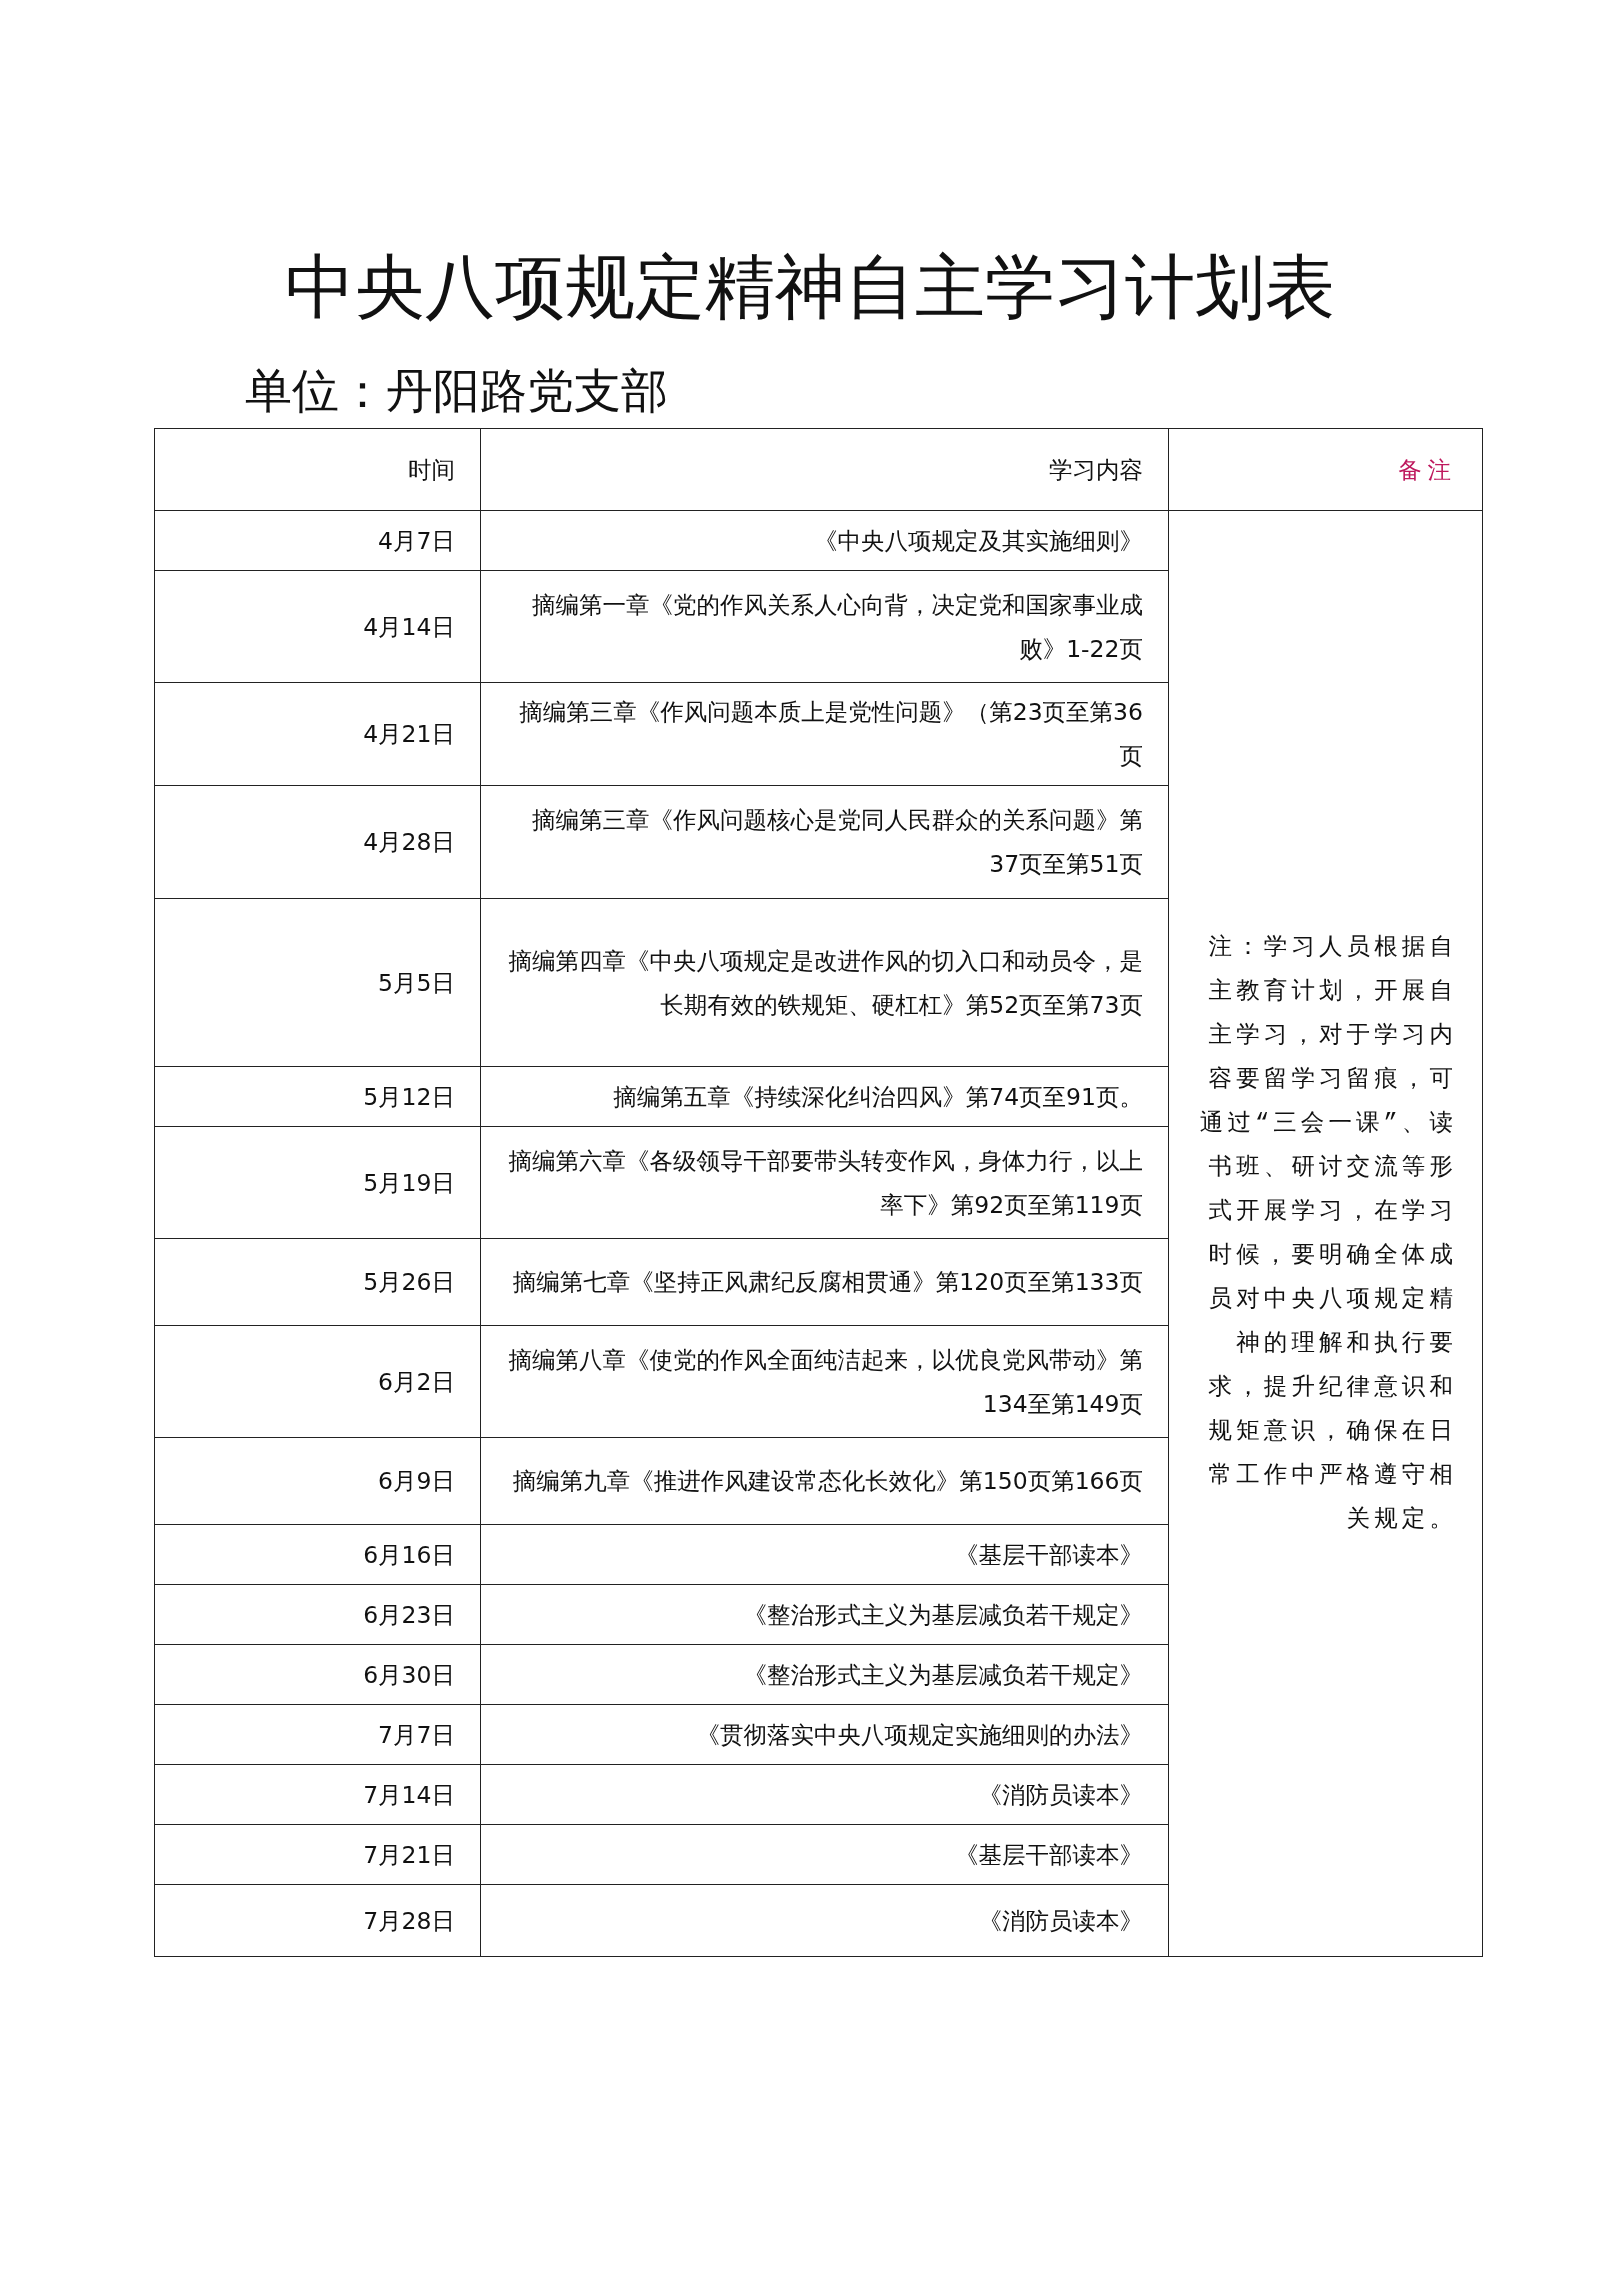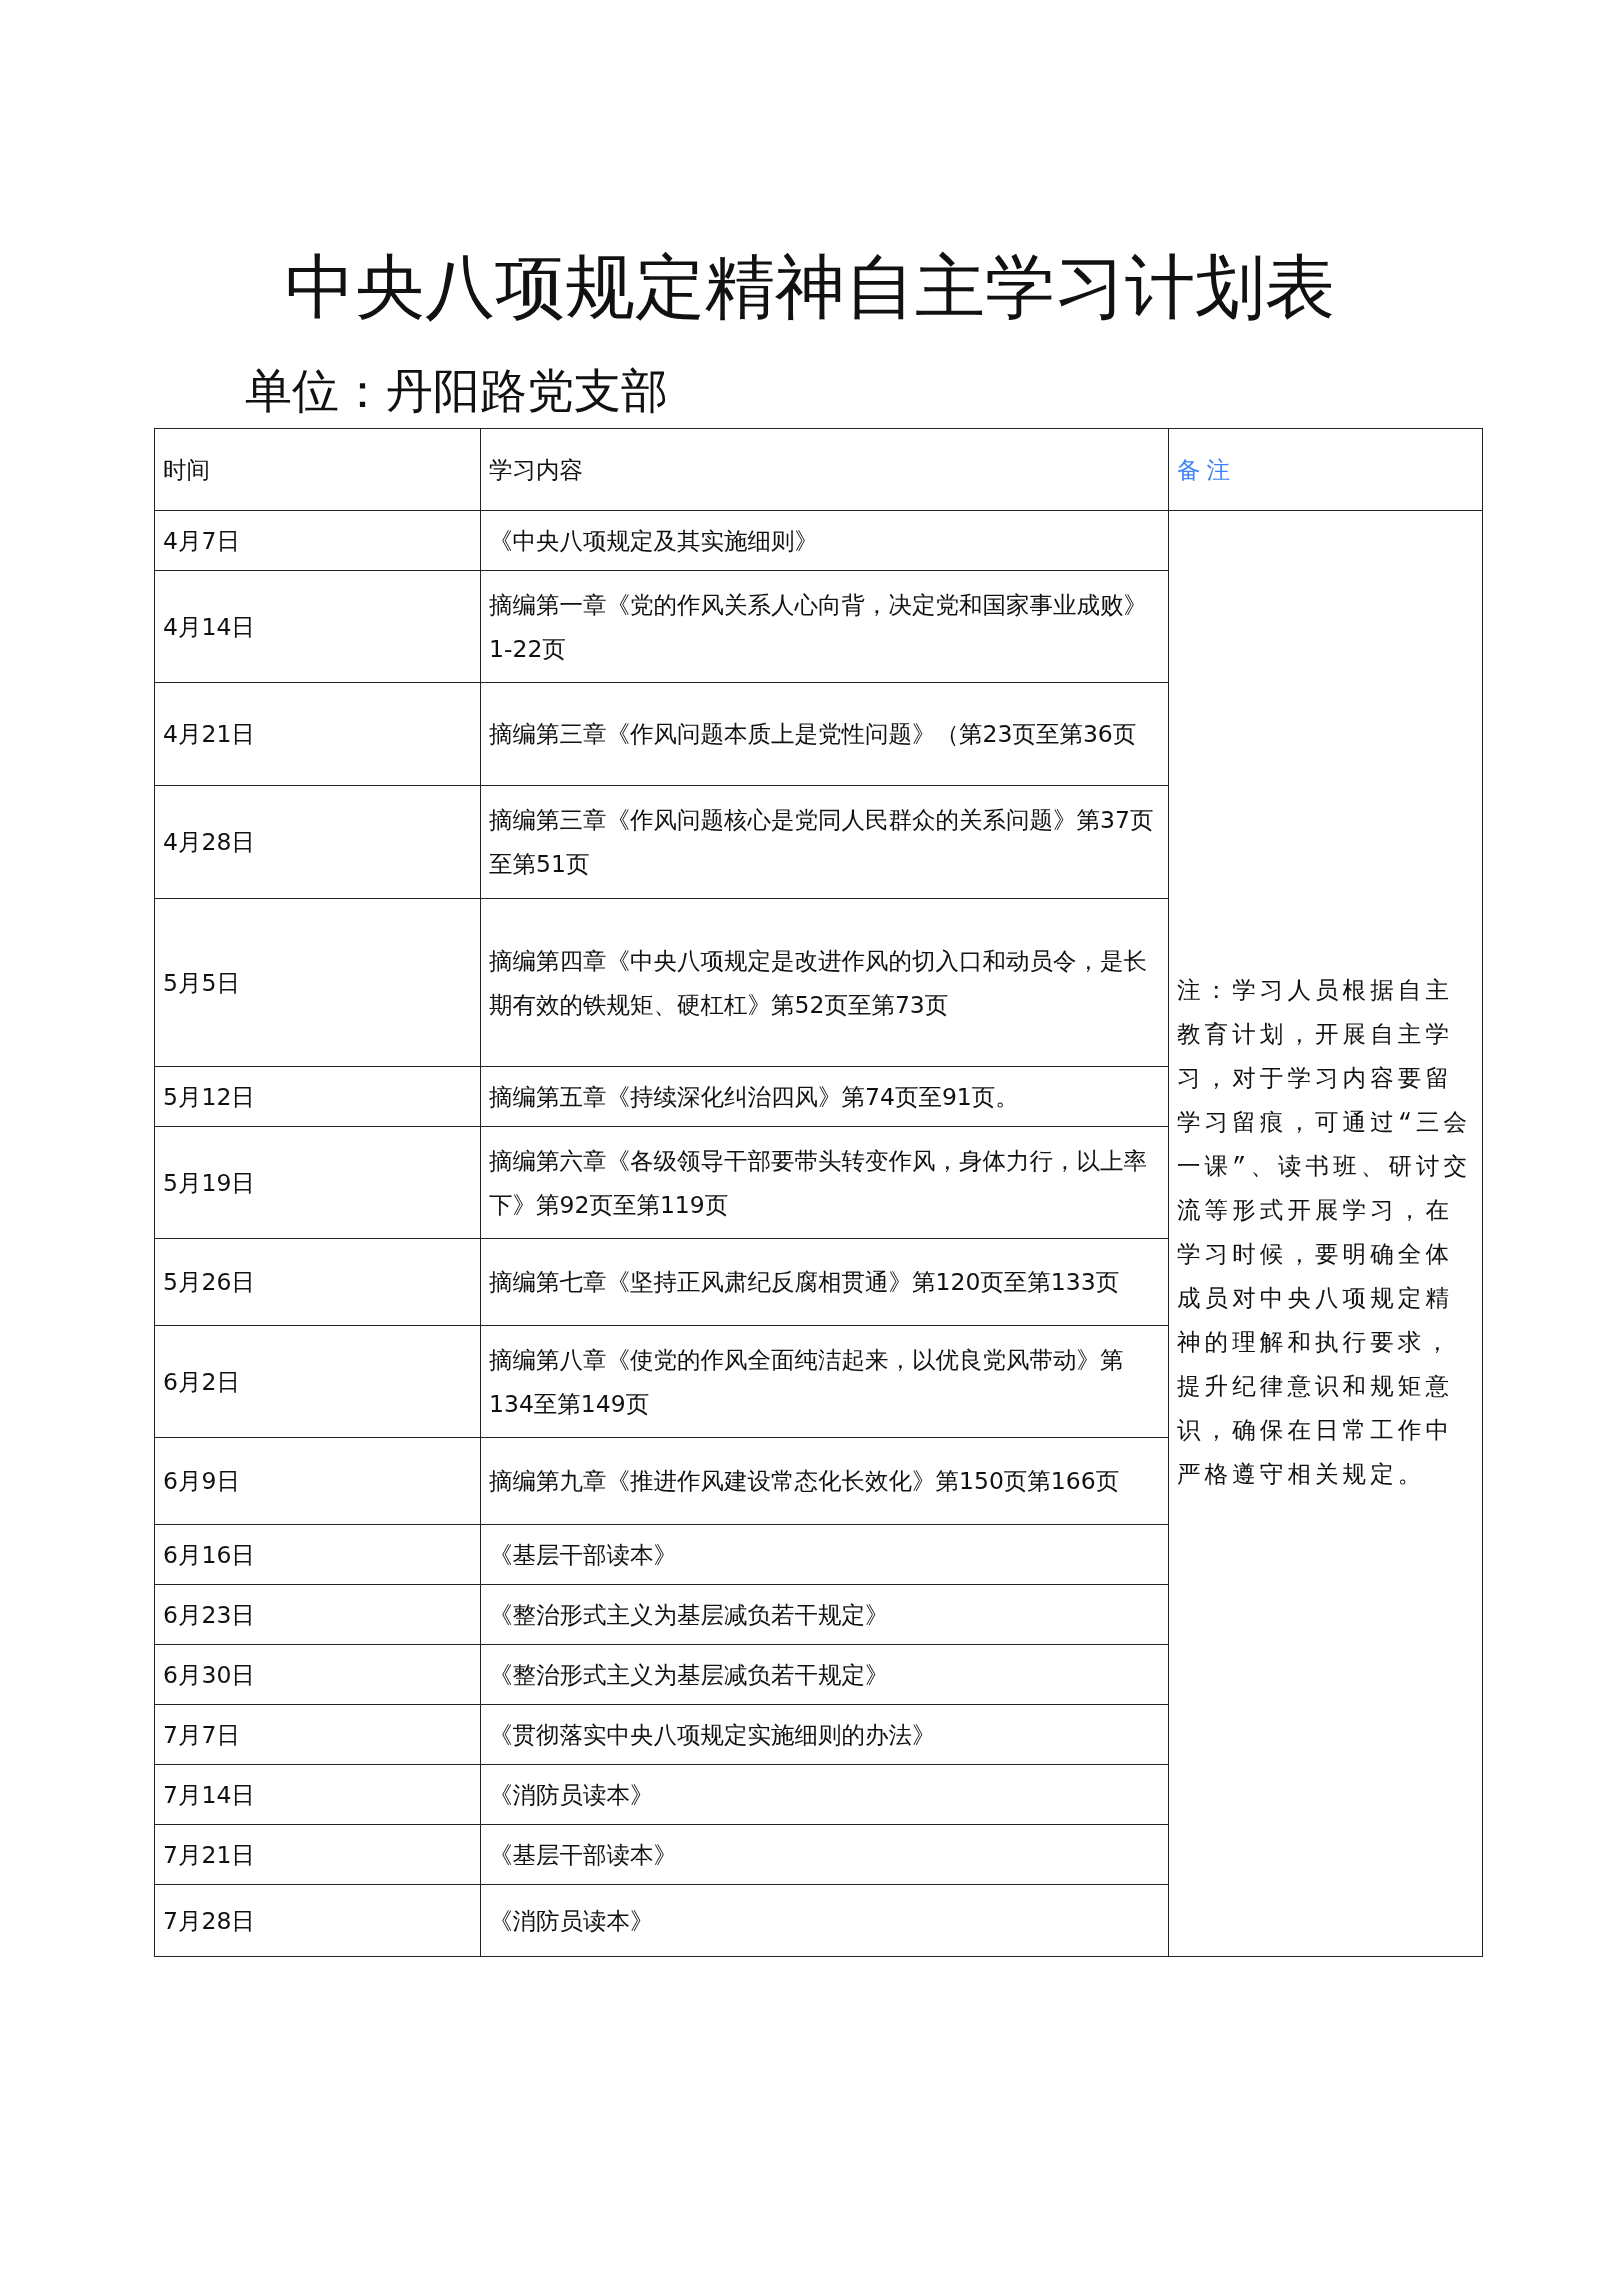--- a/index.html
+++ b/index.html
@@ -13,27 +13,27 @@
   }
   .unit {
     position: absolute; left: 245px; top: 361px;
     font-size: 47px; line-height: 59px;
   }
   table.plan {
     position: absolute; left: 154px; top: 428px;
     width: 1328px; border-collapse: collapse; table-layout: fixed;
   }
   table.plan td, table.plan th {
-    border: 1.5px solid #222; padding: 0 8px; vertical-align: middle;
-    font-size: 23.5px; line-height: 44px; font-weight: normal; text-align: left;
+    border: 1.5px solid #222; padding: 0 25px; vertical-align: middle;
+    font-size: 23.5px; line-height: 44px; font-weight: normal; text-align: right;
   }
   .col-date { width: 326px; }
   .col-content { width: 688px; }
   .col-note { width: 314px; }
-  th.note-head { font-size: 33px; color: #3b82f6; letter-spacing: 5.9px; }
+  th.note-head { font-size: 33px; color: #be185d; letter-spacing: 5.9px; }
   td.note {
     vertical-align: top; padding: 9.8px 13.7px 0 13.7px;
     font-size: 29px; line-height: 43px; letter-spacing: 4.1px;
     text-align: justify; text-justify: inter-character; font-family: Liberation Mono, monospace;
   }
   td.content { padding-left: 15.7px; }
 </style>
 </head>
 <body>
 

